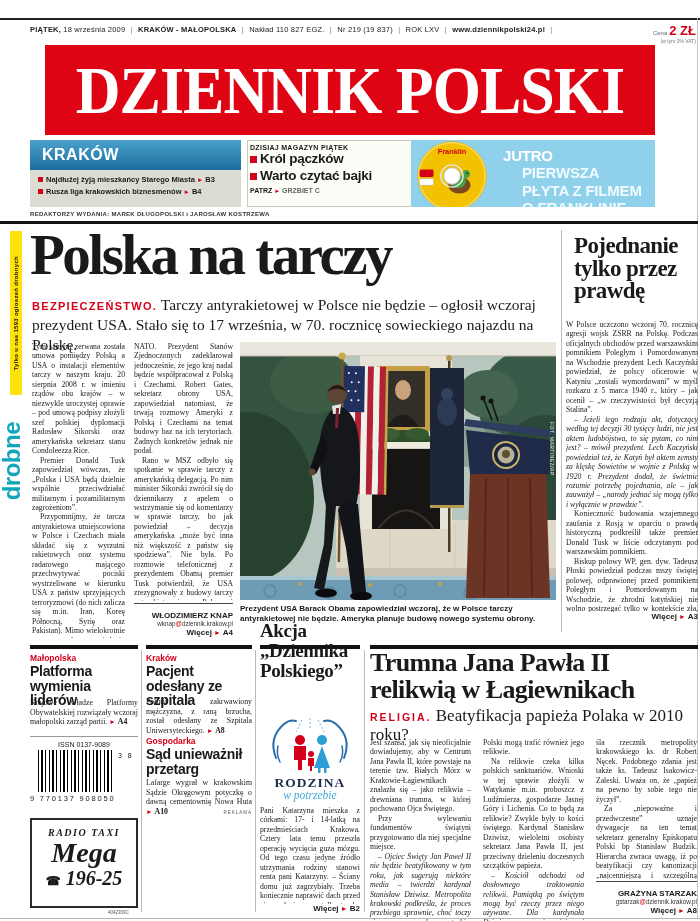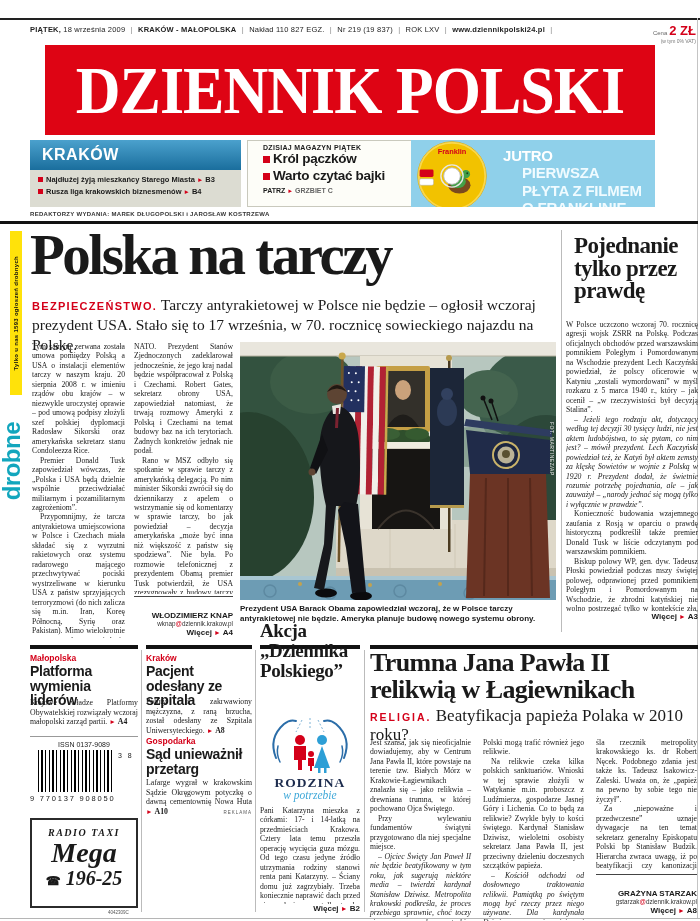--- a/index.html
+++ b/index.html
@@ -29,21 +29,21 @@
   .pk{left:30px;top:140px;width:211px;height:67px;}
   .pk-head{height:30px;background:linear-gradient(180deg,#4ba1cd,#1a6e9d);display:flex;align-items:center;}
   .pk-head span{color:#fff;font-weight:700;font-size:16px;letter-spacing:.5px;padding-left:12px;
                 font-family:"Liberation Sans",sans-serif;}
   .pk-body{height:37px;background:#dcdcd2;padding:4px 6px 0 8px;box-sizing:border-box;}
   .pk-item{font-size:7.5px;font-weight:700;font-family:"Liberation Sans",sans-serif;line-height:1.6;color:#1a1a1a;}
   .sq{display:inline-block;width:5px;height:5px;background:#d40019;margin-right:3px;}
   .arr{color:#d40019;font-size:.85em;}
   .pg{font-weight:700;}
   .pm{left:247px;top:140px;width:180px;height:67px;background:#fdfdf8;border:1px solid #c9c9bd;
-      box-sizing:border-box;padding:3px 15px;}
+      box-sizing:border-box;padding:3px 2px;}
   .pm-kick{font-size:7px;font-weight:700;font-family:"Liberation Sans",sans-serif;letter-spacing:.3px;}
   .pm-item{font-size:13.5px;font-weight:700;font-family:"Liberation Sans",sans-serif;line-height:1.25;letter-spacing:-.3px;}
   .pm-item .sq{width:7px;height:7px;}
   .pm-patrz{font-size:7px;font-weight:700;font-family:"Liberation Sans",sans-serif;margin-top:2px;}
   .pm-patrz .tgt{color:#666;}
   .pf{left:411px;top:140px;width:244px;height:67px;background:#8fd0ea;overflow:hidden;}
   .pf-cd{position:absolute;left:4px;top:-1px;width:74px;height:74px;}
   .pf-text{position:absolute;left:92px;top:7px;width:150px;color:#fff;font-weight:700;
            font-family:"Liberation Sans",sans-serif;font-size:15px;line-height:1.16;letter-spacing:-.2px;}
   .pf-text .jt{color:#fff;font-weight:800;}
@@ -65,21 +65,21 @@
   .stand{left:32px;top:295px;width:532px;font-size:15.5px;line-height:1.28;}
   .kick{font-family:"Liberation Sans",sans-serif;font-weight:700;font-size:11px;
         letter-spacing:1.3px;color:#d40019;}
   .bodycol{font-size:7.7px;line-height:1.23;text-align:justify;}
   .bodycol p{margin:0;}
   .bodycol p + p{text-indent:8px;}
   .lcol1{left:32px;top:342px;width:93px;height:296px;overflow:hidden;}
   .lcol2{left:134px;top:342px;width:99px;height:296px;display:flex;flex-direction:column;}
   .lcol2 .txt{flex:1;overflow:hidden;}
   .byline{text-align:right;font-family:"Liberation Sans",sans-serif;border-top:1px solid #444;
-          padding-top:14px;margin-top:2px;}
+          padding-top:7px;margin-top:2px;}
   .byline .bname{font-size:8px;font-weight:700;}
   .byline .bmail{font-size:6.3px;color:#333;}
   .byline .bmore{font-size:8px;font-weight:700;}
   
   .photo{left:240px;top:342px;width:316px;height:258px;background:#9eb3ac;}
   .credit{position:absolute;right:1px;top:80px;writing-mode:vertical-rl;font-size:5px;
           color:#e8e8e8;font-family:"Liberation Sans",sans-serif;letter-spacing:.5px;}
   .caption{left:240px;top:604px;width:316px;font-size:8px;font-weight:700;line-height:1.3;
            font-family:"Liberation Sans",sans-serif;}
   

